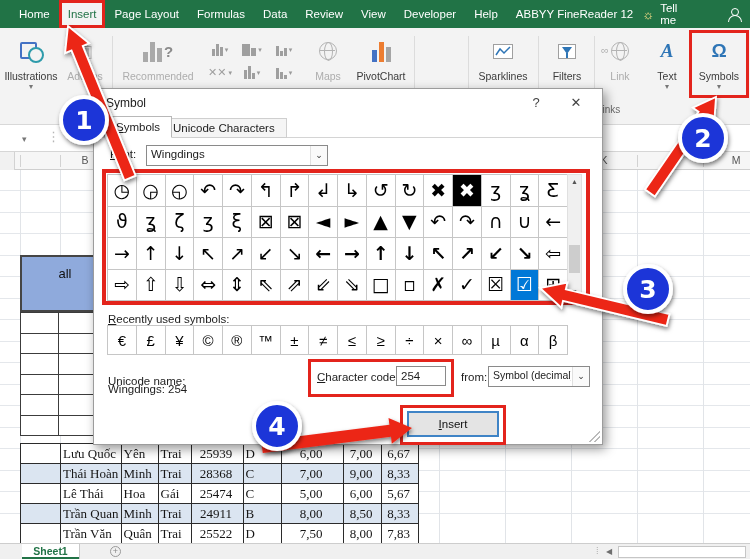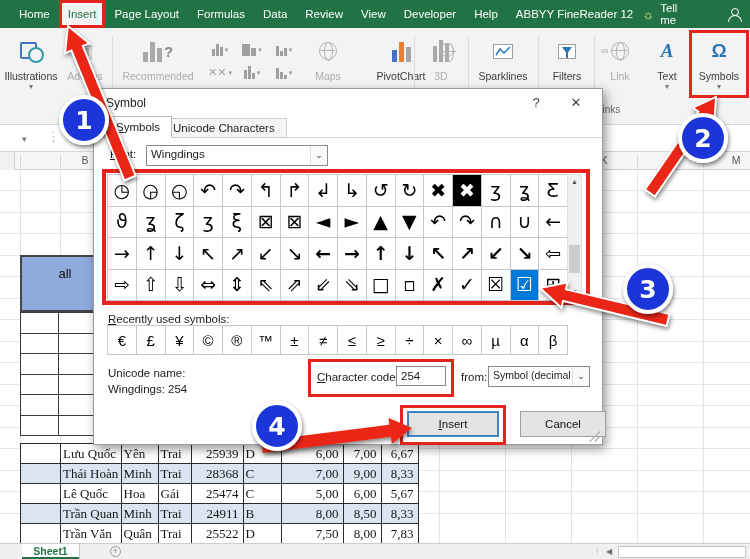--- a/index.html
+++ b/index.html
@@ -75,21 +75,21 @@
 
   .chonall { position:absolute; left:20px; top:255px; width:90px; height:57px; background:#8faadc;
              border:2px solid #454545; z-index:2; text-align:center; font-size:13px; color:#111; padding-top:7px; line-height:20px;}
   .leftrows { position:absolute; left:20px; top:312px; z-index:2; border-collapse:collapse;}
   .leftrows td { border:1px solid #3c3c3c; background:#fff; }
 
   table.datatable { position:absolute; left:20px; top:443px; border-collapse:collapse; z-index:2;
      font-family:"Liberation Serif",serif; font-size:13px; color:#151515; table-layout:fixed;}
   table.datatable td { border:1px solid #2b2b2b; height:20px; overflow:hidden; white-space:nowrap; background:#fff; padding:0 2px;}
   table.datatable tr.shade td { background:#dbe5f1; }
-  table.datatable td.r { text-align:right; padding-right:4px; }
+  table.datatable td.r { text-align:center; padding-right:4px; }
 
   
   .tabbar { position:absolute; left:0; top:543px; width:750px; height:16px; background:#f0f0f0;
             border-top:1px solid #cdcdcd; z-index:3; }
   .sheettab { position:absolute; left:22px; top:0; width:58px; height:15px; background:#fff;
      border-right:1px solid #c9c9c9; color:#217346; font-weight:bold; font-size:10.5px; text-align:center; line-height:14px;}
   .sheettab::after { content:""; position:absolute; left:0; right:0; bottom:0; height:2px; background:#217346;}
   .newsheet { position:absolute; left:110px; top:2px; width:11px; height:11px; border:1px solid #9a9a9a; border-radius:50%;
      color:#8a8a8a; font-size:9px; line-height:9px; text-align:center;}
   .splitdots { position:absolute; left:596px; top:2px; font-size:9px; color:#a9a9a9; letter-spacing:-1px;}
@@ -122,21 +122,21 @@
   .symgrid td.b { font-weight:bold; }
   .symgrid td.inv { background:#000; color:#fff; }
   .symgrid td.sel { background:#0078d7; color:#fff; }
   .gscroll { position:absolute; left:473px; top:85px; width:15px; height:126px; background:#f0f0f0; border:1px solid #e0e0e0;}
   .gs-up,.gs-dn { position:absolute; left:0; width:100%; height:14px; font-size:7px; color:#555; text-align:center; line-height:14px;}
   .gs-up{top:0;} .gs-dn{bottom:0;}
   .gs-thumb { position:absolute; left:1px; top:70px; width:11px; height:28px; background:#cdcdcd;}
   .recentlbl { position:absolute; left:14px; top:224px; }
   .recent { position:absolute; left:13px; top:236px; border-collapse:collapse; table-layout:fixed; width:460px;}
   .recent td { border:1px solid #c6c6c6; width:28.75px; height:29px; text-align:center; font-size:15px; color:#000;}
-  .uniclbl { position:absolute; left:14px; top:278px; }
+  .uniclbl { position:absolute; left:14px; top:286px; }
   .unicval { position:absolute; left:14px; top:294px; }
   .ccredbox { left:214px; top:270px; width:146px; height:38px; }
   .cclabel { position:absolute; left:223px; top:282px; }
   .ccinput { position:absolute; left:302px; top:277px; width:50px; height:20px; border:1px solid #8a8a8a;
      background:#fff; line-height:18px; padding-left:4px;}
   .fromlbl { position:absolute; left:367px; top:282px; }
   .fromcombo { left:394px; top:277px; width:102px; height:21px; font-size:10.5px;}
   .insredbox { left:306px; top:316px; width:106px; height:40px;}
   .btn { position:absolute; height:26px; background:#e4e4e4; text-align:center; line-height:23px; font-size:11.5px; color:#111;}
   .insbtn { left:313px; top:322px; width:92px; border:2px solid #3f84c6; }
@@ -247,42 +247,31 @@
             <span class="mini-chev">▾</span>
           </span>
       </div>
     </div>
     <div class="rbtn dis" style="left:306px;width:44px">
       <div class="ricon">
           <span class="globe"></span>
         </div>
       <div class="rlabel">Maps</div>
     </div>
-    <div class="rbtn" style="left:372px;width:58px">
+    <div class="rbtn" style="left:352px;width:58px">
       <div class="ricon">
           <span class="bars blue">
             <i style="height:12px"></i>
             <i style="height:20px"></i>
             <i style="height:15px"></i>
           </span>
         </div>
       <div class="rlabel">PivotChart</div>
     </div>
     <div class="rdiv" style="left:414px"></div>
-    <div class="rbtn dis" style="left:418px;width:46px">
-      <div class="ricon" style="position:relative">
-          <span class="bars">
-            <i style="height:16px;width:4px"></i>
-            <i style="height:22px;width:4px"></i>
-            <i style="height:18px;width:4px"></i>
-          </span>
-          <span class="globe" style="position:absolute;left:22px;top:10px;width:14px;height:14px"></span>
-        </div>
-      <div class="rlabel">3D</div>
-    </div>
     <div class="rdiv" style="left:468px"></div>
     <div class="rbtn" style="left:472px;width:62px">
       <div class="ricon">
           <span class="spark-box">
             <svg width="16" height="11" viewBox="0 0 16 11">
               <polyline points="1,9 5,3 9,7 15,1" fill="none" stroke="#2e75b6" stroke-width="1.5"></polyline>
             </svg>
           </span>
         </div>
       <div class="rlabel">Sparklines</div>
@@ -410,21 +399,21 @@
           <td>Minh</td>
           <td>Trai</td>
           <td class="r">28368</td>
           <td>C</td>
           <td class="r">7,00</td>
           <td class="r">9,00</td>
           <td class="r">8,33</td>
         </tr>
         <tr>
           <td></td>
-          <td>Lê Quốc</td>
+          <td>Lê Thái</td>
           <td>Hoa</td>
           <td>Gái</td>
           <td class="r">25474</td>
           <td>C</td>
           <td class="r">5,00</td>
           <td class="r">6,00</td>
           <td class="r">5,67</td>
         </tr>
         <tr class="shade">
           <td></td>
@@ -587,21 +576,20 @@
     <div class="cclabel ulf">Character code:</div>
     <div class="ccinput">254</div>
     <div class="fromlbl">from:</div>
     <div class="combo fromcombo">
       <span class="cval">Symbol (decimal)</span>
       <span class="cchev">⌄</span>
     </div>
 
     <div class="redbox insredbox"></div>
     <div class="btn insbtn ulf">Insert</div>
-    <div class="btn cancelbtn">Cancel</div>
     <div class="grip"></div>
   </div>
 
   <svg class="overlay" width="750" height="559" viewBox="0 0 750 559">
     <defs>
       <filter id="ds" x="-40%" y="-40%" width="180%" height="180%">
         <feDropShadow dx="1" dy="2.5" stdDeviation="2" flood-color="#000" flood-opacity="0.5"></feDropShadow>
       </filter>
     </defs>
 

